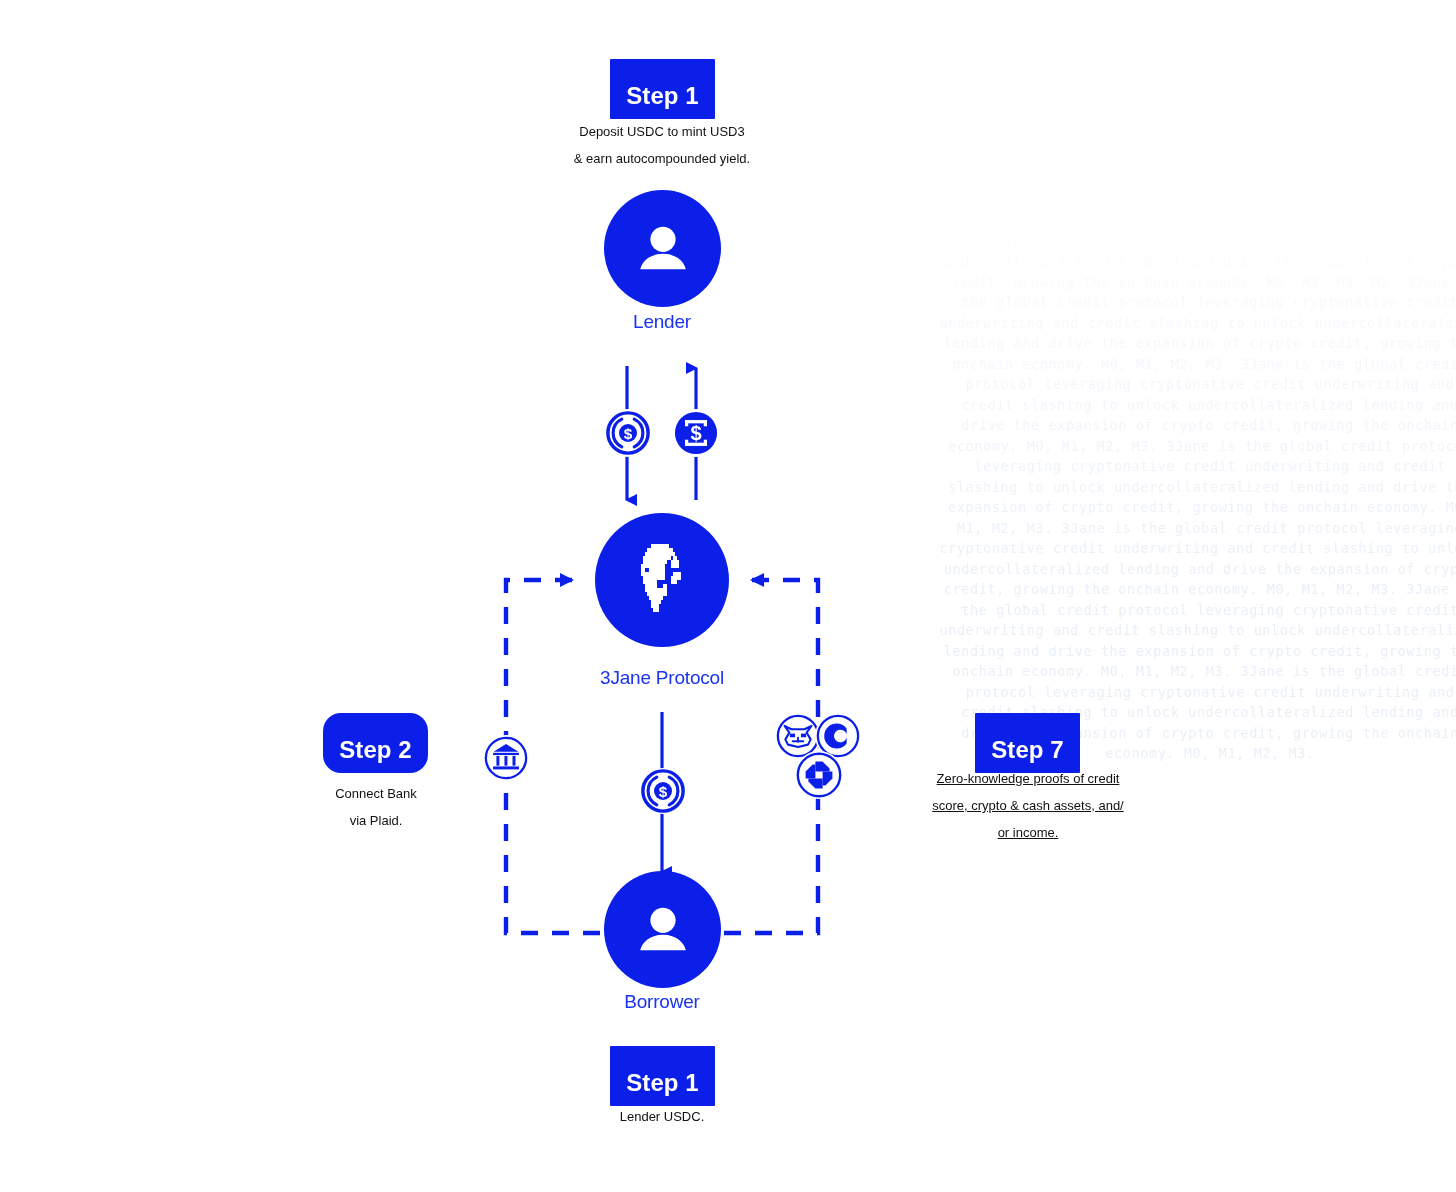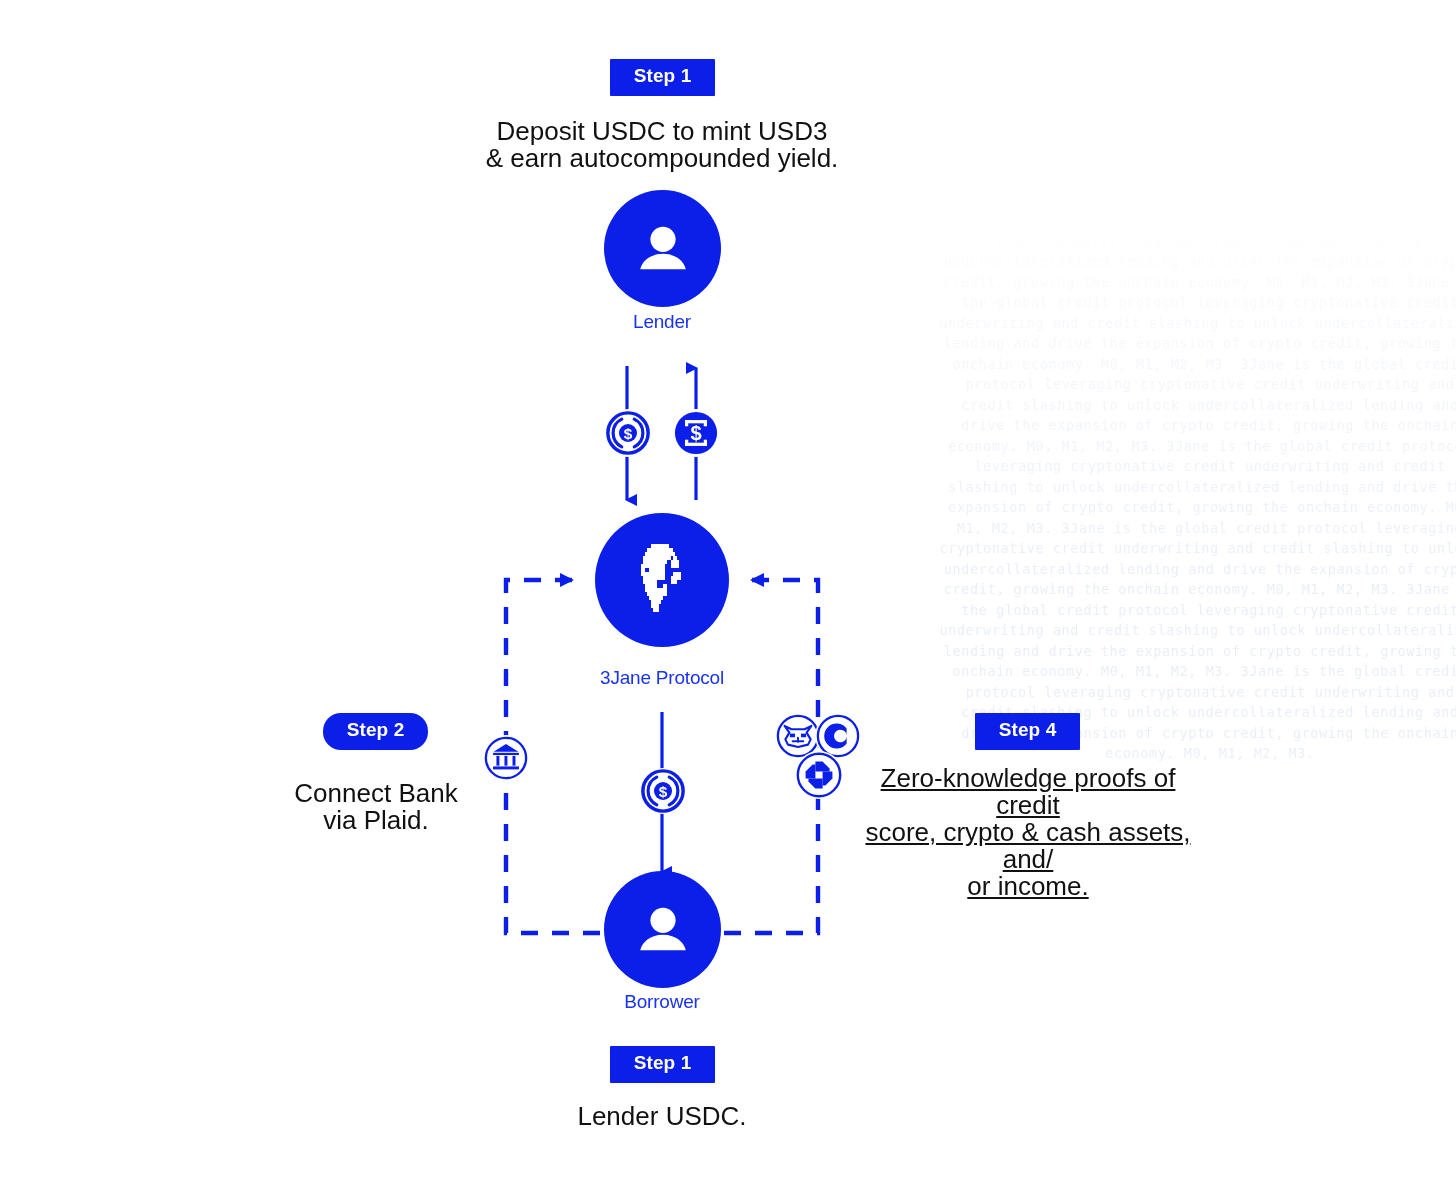--- a/index.html
+++ b/index.html
@@ -33,31 +33,31 @@
     text-align: center;
     word-break: break-word;
     padding: 0 6px;
   }
 
   
   .step-badge {
     position: absolute;
     background: #0b1fe8;
     color: #ffffff;
-    font-size: 19px;
+    font-size: 24px;
     font-weight: 700;
     letter-spacing: 0.1px;
     text-align: center;
-    padding: 6px 0 9px;
+    padding: 23px 0 9px;
     border-radius: 1px;
   }
   .step-caption {
     position: absolute;
     color: #111111;
-    font-size: 26px;
+    font-size: 13px;
     line-height: 27px;
     text-align: center;
     font-weight: 400;
   }
   .node-label {
     position: absolute;
     color: #1a33f0;
     font-size: 19px;
     font-weight: 400;
     text-align: center;
@@ -257,21 +257,21 @@
   </svg>
 </div>
 
 <div class="step-badge" style="left:323px; top:713px; width:105px;border-radius:18px;">
   <span>Step 2</span>
 </div>
 <div class="step-caption" style="left:250px; top:765px; width:252px; white-space:pre-line;margin-top:15px;">Connect Bank
 via Plaid.</div>
 
 <div class="step-badge" style="left:975px; top:713px; width:105px;">
-  <span>Step 4</span>
+  <span>Step 7</span>
 </div>
 <div class="step-caption" style="left:862px; top:765px; width:332px; white-space:pre-line;text-decoration:underline;">Zero-knowledge proofs of credit
 score, crypto &amp; cash assets, and/
 or income.</div>
 
 <div class="node-circle" style="left:604px; top:871px; width:117px; height:117px;">
   <svg width="62" height="62" viewBox="0 0 64 64">
     <circle cx="32" cy="22" r="13" fill="#ffffff"></circle>
     <path d="M32 37 C18 37 10 45.5 8.5 53 L55.5 53 C54 45.5 46 37 32 37 Z" fill="#ffffff"></path>
   </svg>

